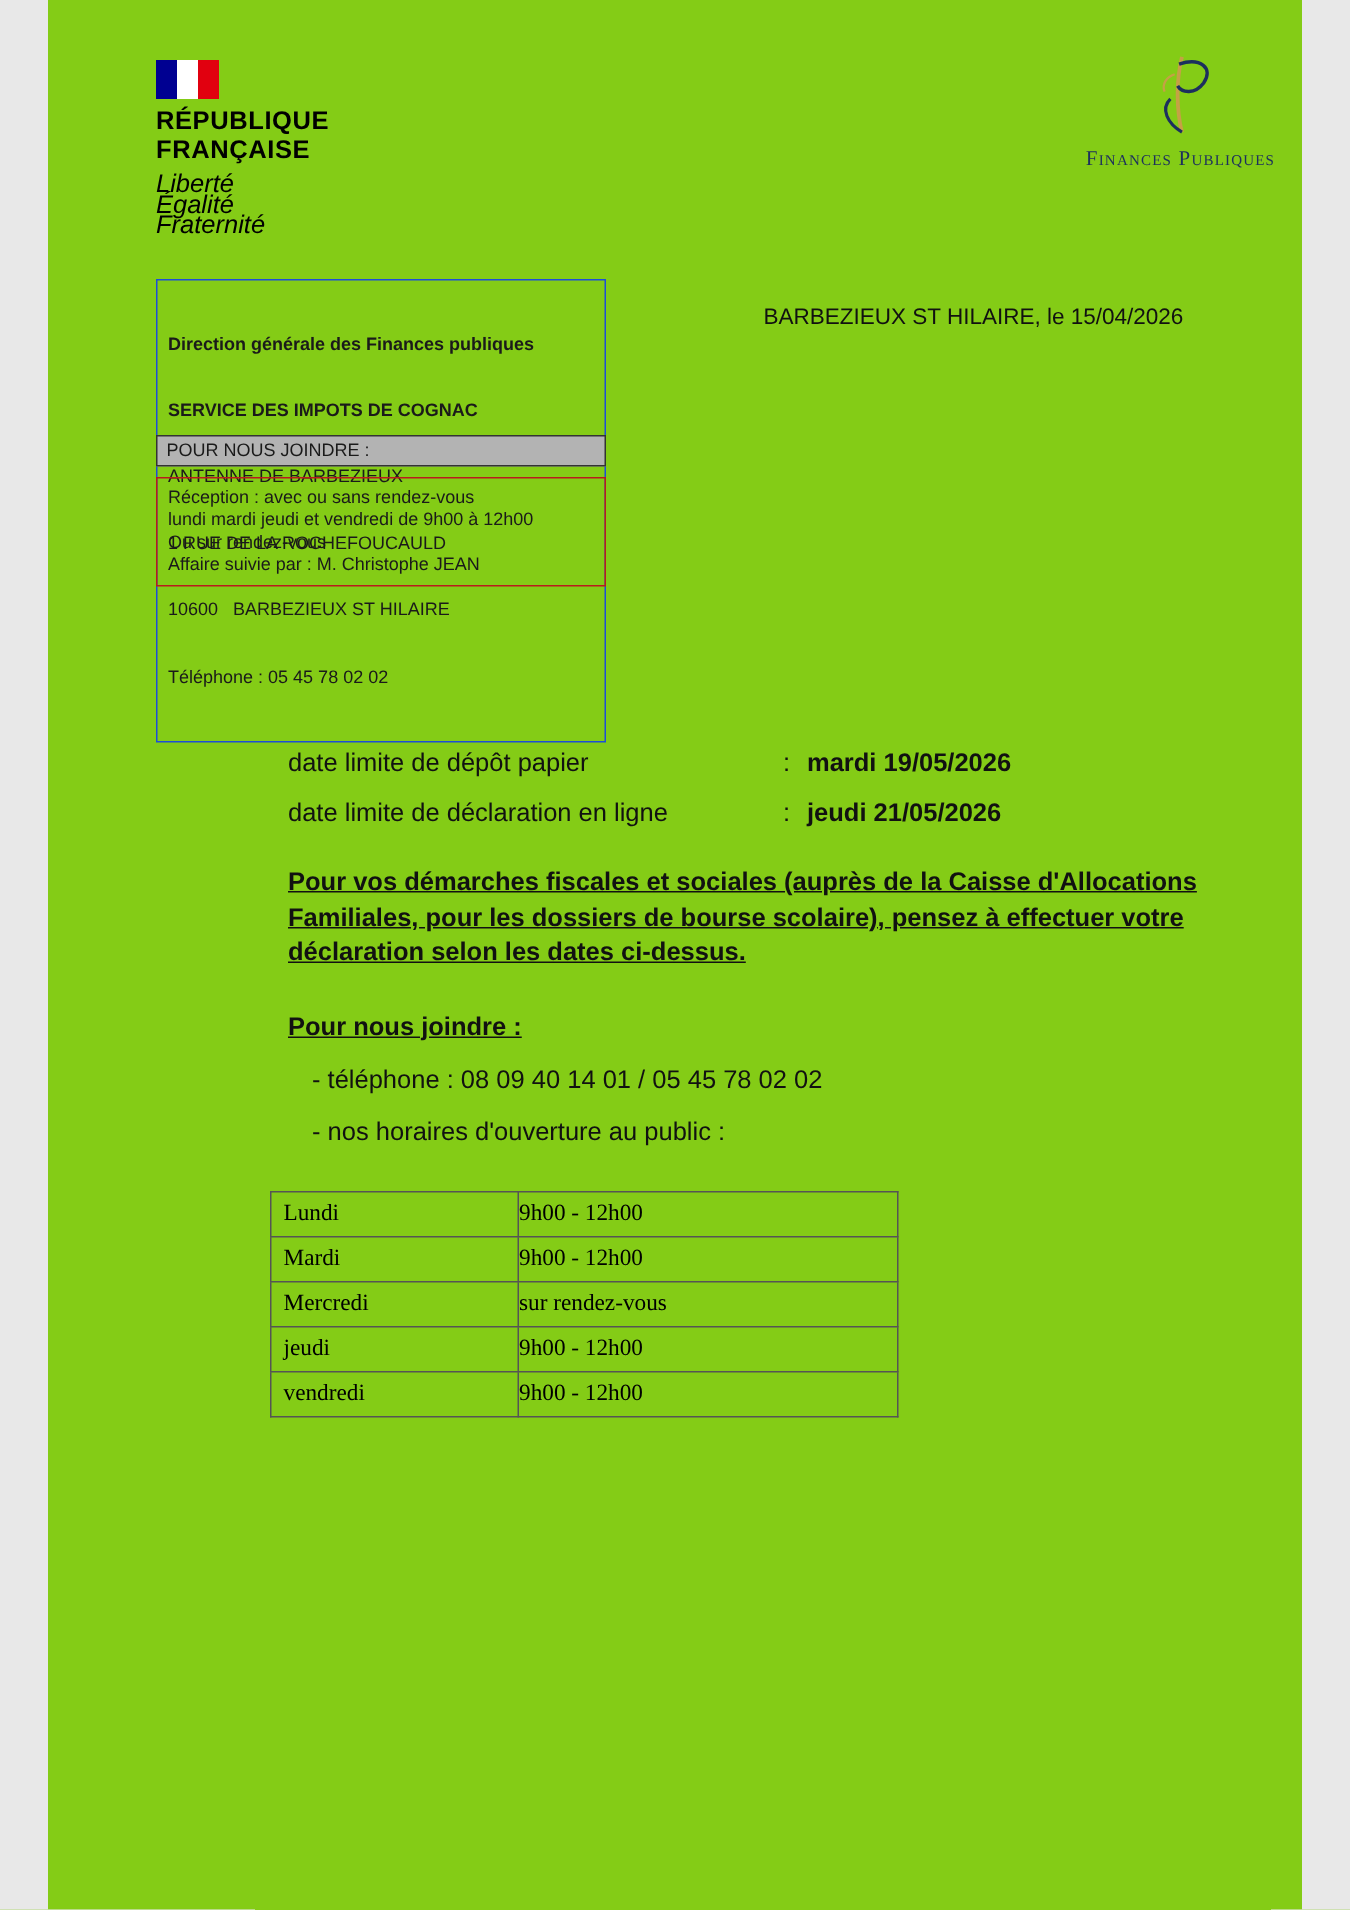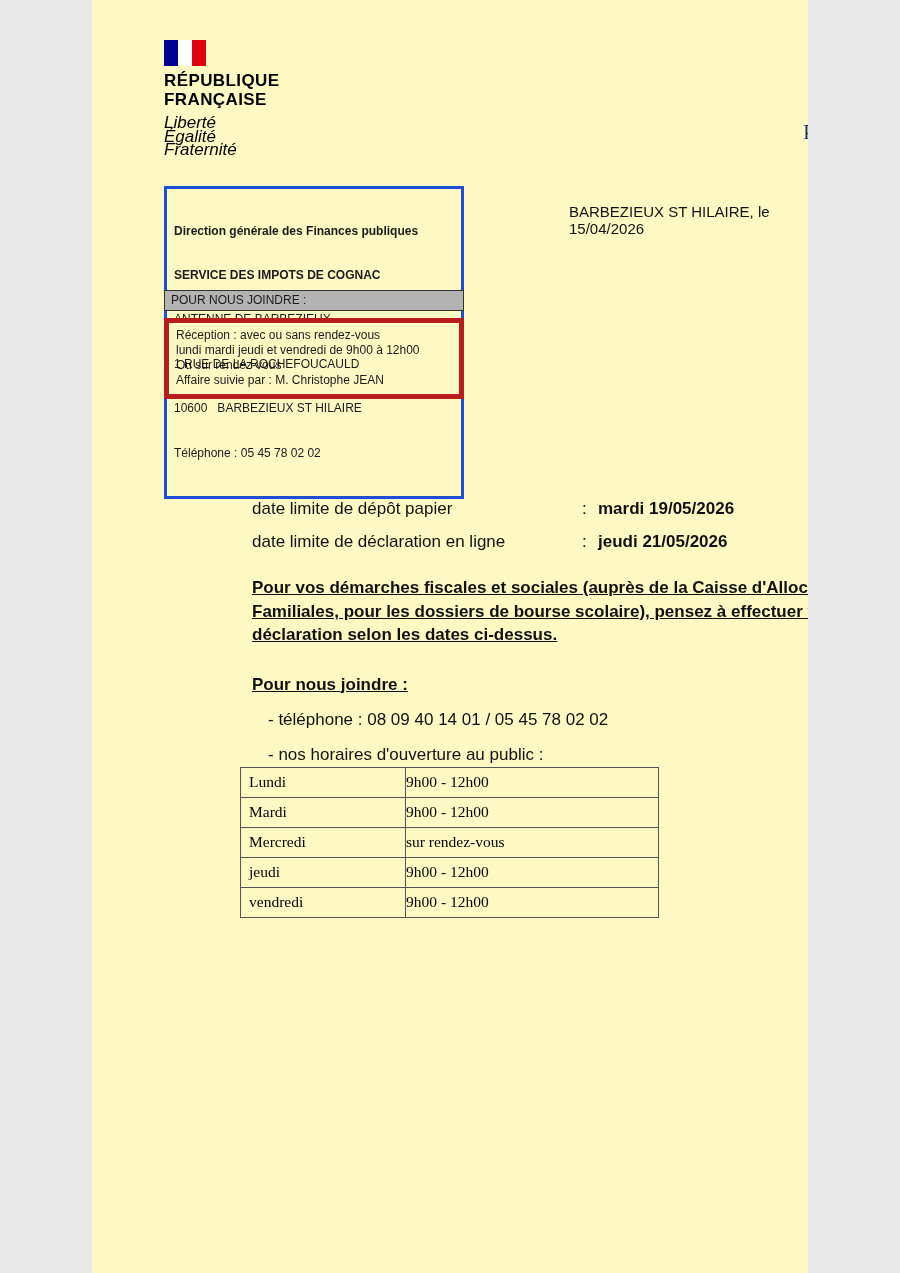--- a/index.html
+++ b/index.html
@@ -1,23 +1,23 @@
 <!DOCTYPE html>
 <html><head>
 <meta charset="utf-8">
 <style>
   * { margin: 0; padding: 0; box-sizing: border-box; }
   html, body { background: #e8e8e8; }
   body { font-family: "Liberation Sans", sans-serif; }
   .page {
     position: relative;
-    width: 716px;
+    width: 836px;
     height: 1273px;
     margin: 0 auto;
-    background: #fef9c3;
+    background: #84cc16;
     color: #1a1a1a;
     overflow: hidden;
   }
 
   
   .rf-block { position: absolute; left: 72px; top: 40px; }
   .rf-flag {
     width: 42px; height: 26px;
     display: flex;
     border: 0;
@@ -41,46 +41,46 @@
     line-height: 13.5px;
     color: #000000;
   }
 
   
   .fp-block { position: absolute; left: 680px; top: 36px; width: 150px; text-align: center; }
   .fp-label {
     margin-top: 4px;
     font-family: "Liberation Serif", serif;
     font-variant: small-caps;
-    font-size: 20px;
+    font-size: 14px;
     letter-spacing: 0.8px;
     color: #1c2f5e;
   }
 
   
   .sender-box {
     position: absolute; left: 72px; top: 186px; width: 300px;
-    border: 3px solid #1d4ed8;
+    border: 1px solid #1d4ed8;
     padding: 5px 7px 6px 7px;
     font-size: 12px;
     line-height: 14.8px;
     white-space: pre-wrap;
   }
   .sender-box .bold { font-weight: bold; }
   .contact-bar {
     position: absolute; left: 72px; top: 290px; width: 300px; height: 21px;
     border: 1px solid #333;
     background: #b3b3b3;
     font-size: 12px;
     line-height: 19px;
     padding-left: 6px;
   }
   .reception-box {
     position: absolute; left: 72px; top: 318px; width: 300px;
-    border: 5px solid #b91c1c;
+    border: 1px solid #b91c1c;
     padding: 5px 7px 6px 7px;
     font-size: 12px;
     line-height: 15px;
   }
 
   
   .place-date {
     position: absolute; left: 477px; top: 203px;
     font-size: 15px;
     color: #111;
@@ -116,21 +116,21 @@
 
   .contact-heading {
     margin-top: 28px;
     font-weight: bold;
     text-decoration: underline;
   }
   .contact-line { margin-top: 15px; margin-left: 16px; }
 
   
   .hours-table {
-    margin-top: 2px;
+    margin-top: 29px;
     margin-left: -12px;
     border-collapse: collapse;
     font-family: "Liberation Serif", serif;
     font-size: 15.5px;
     color: #000;
   }
   .hours-table td {
     border: 1px solid #555;
     height: 30px;
   }

